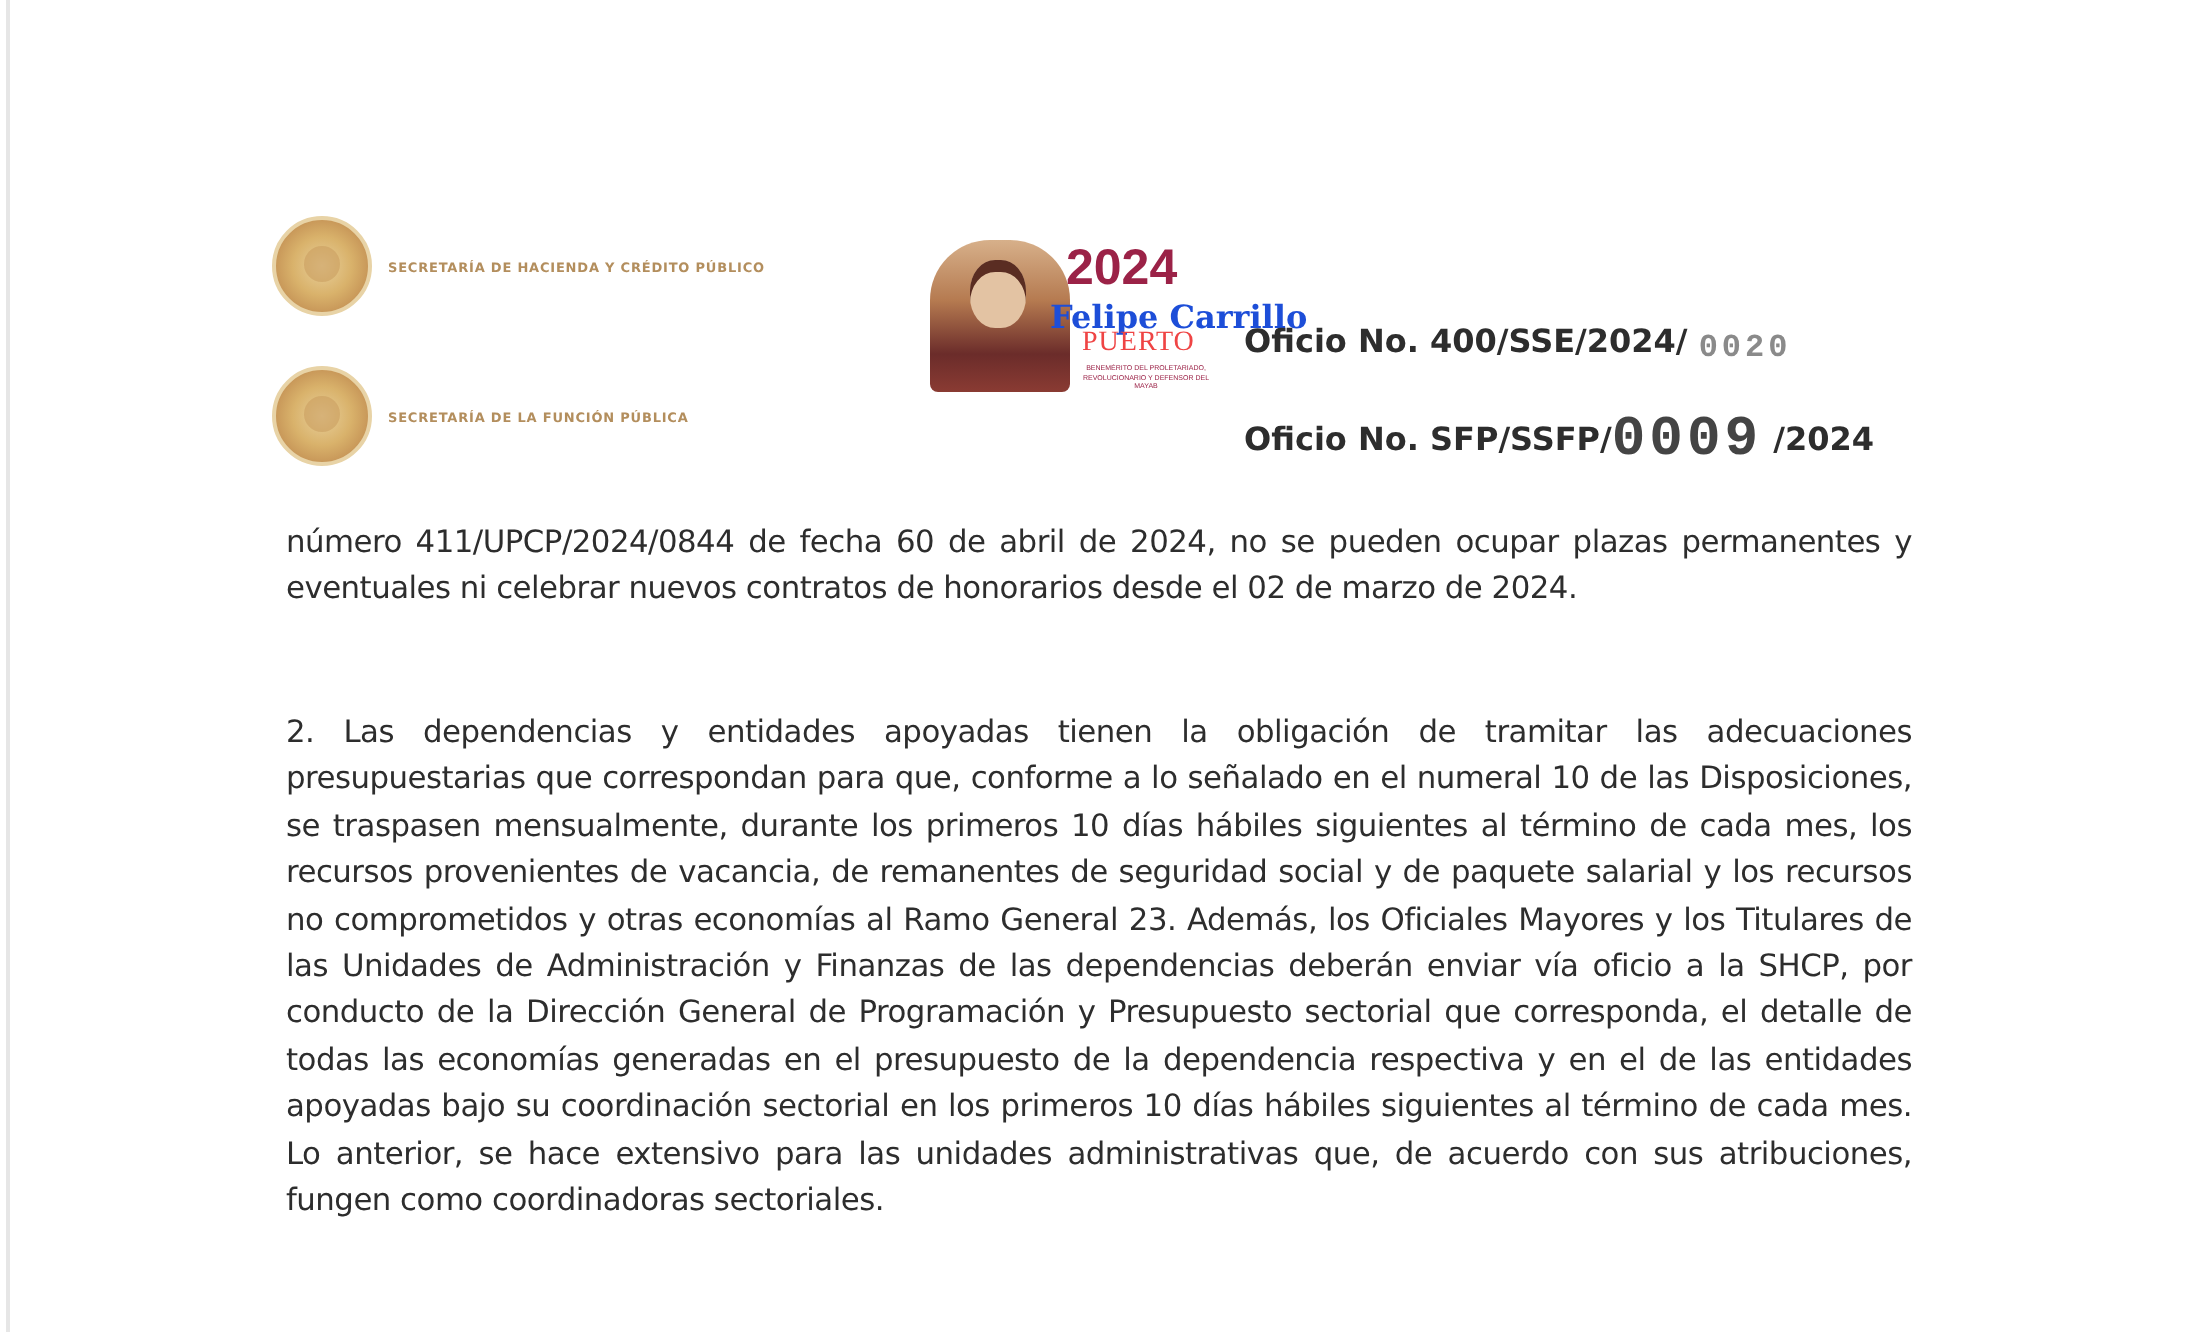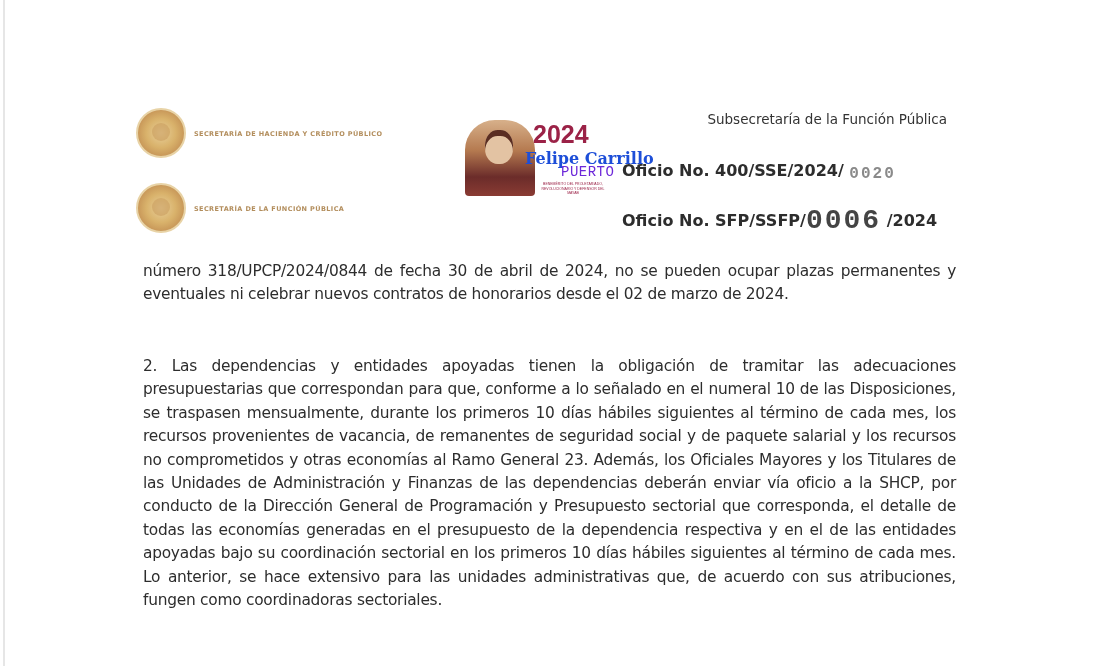--- a/index.html
+++ b/index.html
@@ -45,22 +45,22 @@
   }
   .anniv-year {
     position:absolute; left:68px; top:4px; font-family:Liberation Sans, sans-serif;
     font-weight:bold; font-size:25px; color:#9b2247; line-height:1;
   }
   .anniv-name {
     position:absolute; left:60px; top:31px; font-family:"DejaVu Serif", serif;
     font-weight:bold; font-size:16px; color:#1d4ed8; white-space:nowrap;
   }
   .anniv-surname {
-    position:absolute; left:76px; top:46px; font-family:Liberation Mono, monospace;
-    font-size:14px; color:#6d28d9; letter-spacing:0.5px;margin-left:20px;
+    position:absolute; left:76px; top:46px; font-family:Liberation Serif, serif;
+    font-size:14px; color:#ef4444; letter-spacing:0.5px;
   }
   .anniv-motto {
     position:absolute; left:76px; top:64px; width:64px; font-size:3.5px;
     color:#9b2247; line-height:1.3; text-align:center;
   }
 
   .subsec { position:absolute; right:153px; top:111px; text-align:right;
     font-family:"DejaVu Sans", sans-serif; font-size:13.5px; color:#333; line-height:16px; }
 
   .oficio { position:absolute; font-family:"DejaVu Sans", sans-serif; font-weight:bold;
@@ -103,26 +103,25 @@
   <div class="portrait">
       <div class="portrait-face"></div>
     </div>
   <div class="anniv-year">2024</div>
   <div class="anniv-name">Felipe Carrillo</div>
   <div class="anniv-surname">PUERTO</div>
   <div class="anniv-motto">BENEMÉRITO DEL PROLETARIADO, REVOLUCIONARIO Y DEFENSOR DEL MAYAB</div>
 </div>
 
 <div class="subsec">
-  <div>Subsecretaría de la Función Pública</div>
 </div>
 
 <div class="oficio" id="oficio1">
   <span>Oficio No. 400/SSE/2024/</span>
   <span class="stamp">0020</span>
 </div>
 
 <div class="oficio" id="oficio2">
-  <span>Oficio No. SFP/SSFP/</span><span class="stamp">0006</span><span> /2024</span>
+  <span>Oficio No. SFP/SSFP/</span><span class="stamp">0009</span><span> /2024</span>
 </div>
 
-<div class="body-text" id="para-cont">número 318/UPCP/2024/0844 de fecha 30 de abril de 2024, no se pueden ocupar plazas permanentes y eventuales ni celebrar nuevos contratos de honorarios desde el 02 de marzo de 2024.</div>
+<div class="body-text" id="para-cont">número 411/UPCP/2024/0844 de fecha 60 de abril de 2024, no se pueden ocupar plazas permanentes y eventuales ni celebrar nuevos contratos de honorarios desde el 02 de marzo de 2024.</div>
 <div class="body-text" id="para-2">2. Las dependencias y entidades apoyadas tienen la obligación de tramitar las adecuaciones presupuestarias que correspondan para que, conforme a lo señalado en el numeral 10 de las Disposiciones, se traspasen mensualmente, durante los primeros 10 días hábiles siguientes al término de cada mes, los recursos provenientes de vacancia, de remanentes de seguridad social y de paquete salarial y los recursos no comprometidos y otras economías al Ramo General 23. Además, los Oficiales Mayores y los Titulares de las Unidades de Administración y Finanzas de las dependencias deberán enviar vía oficio a la SHCP, por conducto de la Dirección General de Programación y Presupuesto sectorial que corresponda, el detalle de todas las economías generadas en el presupuesto de la dependencia respectiva y en el de las entidades apoyadas bajo su coordinación sectorial en los primeros 10 días hábiles siguientes al término de cada mes. Lo anterior, se hace extensivo para las unidades administrativas que, de acuerdo con sus atribuciones, fungen como coordinadoras sectoriales.</div>
 
 </body></html>

